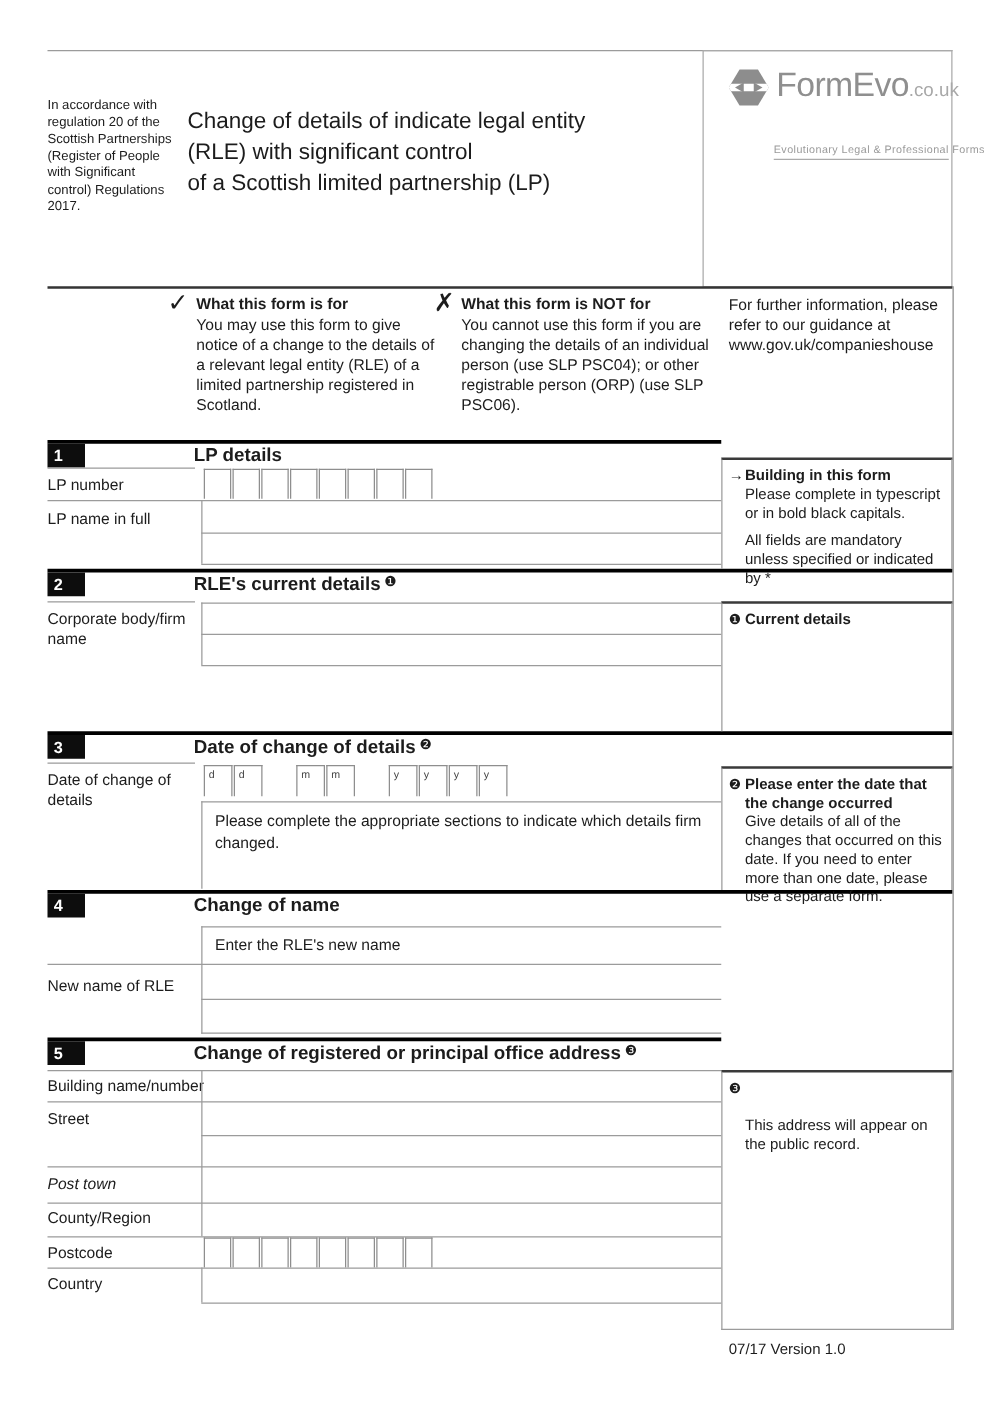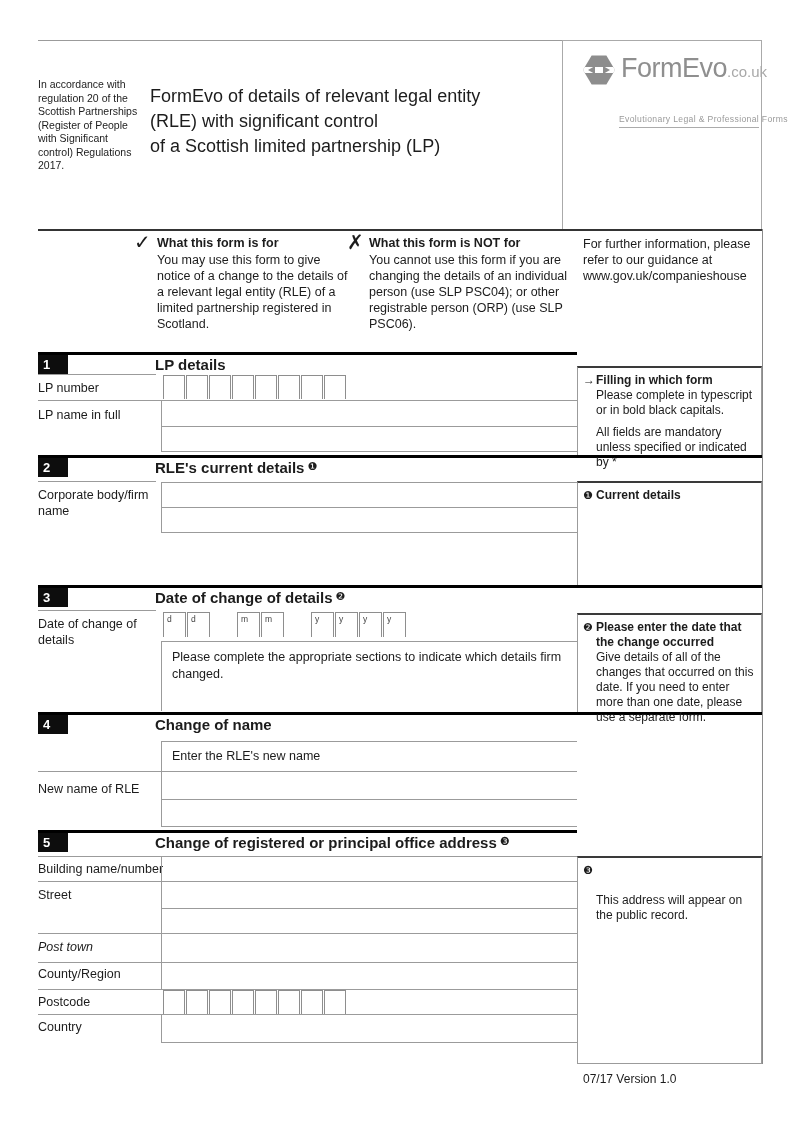--- a/index.html
+++ b/index.html
@@ -50,21 +50,21 @@
 <body>
 
 <div class="page">
 
   <div class="hline" style="left:38px;top:40px;width:724px;"></div>
 
   <div class="abs reg" style="left:38px;top:46px;width:103px;margin-top:32px;">In accordance with regulation 20 of the Scottish Partnerships (Register of People with Significant control) Regulations 2017.</div>
 
 
   <div class="abs subtitle" style="left:150px;top:84px;width:430px;">
-    <div>FormEvo of details of relevant legal entity</div>
+    <div>Change of details of indicate legal entity</div>
     <div>(RLE) with significant control</div>
     <div>of a Scottish limited partnership (LP)</div>
   </div>
 
   <div class="logo-box" style="left:562px;top:40px;width:200px;height:190px;">
     <div class="logo-hex" style="left:20px;top:14px;">
       <div class="logo-stripe"></div>
       <div class="logo-tri-l"></div>
       <div class="logo-tri-r"></div>
     </div>
@@ -204,21 +204,21 @@
   <div class="input-area" style="left:162px;top:1015px;width:413px;height:26px;"></div>
   <div class="hline" style="left:161px;top:1042px;width:416px;"></div>
 
   <div class="vline" style="left:161px;top:856px;height:133px;"></div>
   <div class="vline" style="left:161px;top:1014px;height:28px;"></div>
 
   <div class="vline" style="left:762px;top:229px;height:835px;border-left-color:#8a8a8a;"></div>
 
   <div class="notebox" style="left:577px;top:366px;width:185px;height:89px;border-bottom:none;">
     <span class="n-arrow">→</span>
-    <div class="n-head">Filling in which form</div>
+    <div class="n-head">Building in this form</div>
     <div class="n-body" style="top:20px;width:160px;">Please complete in typescript or in bold black capitals.</div>
     <div class="n-body" style="top:57px;width:160px;">All fields are mandatory unless specified or indicated by *</div>
   </div>
 
   <div class="notebox" style="left:577px;top:481px;width:185px;height:104px;border-bottom:none;">
     <span class="n-marker">❶</span>
     <div class="n-head">Current details</div>
   </div>
 
   <div class="notebox" style="left:577px;top:613px;width:185px;height:99px;border-bottom:none;">

